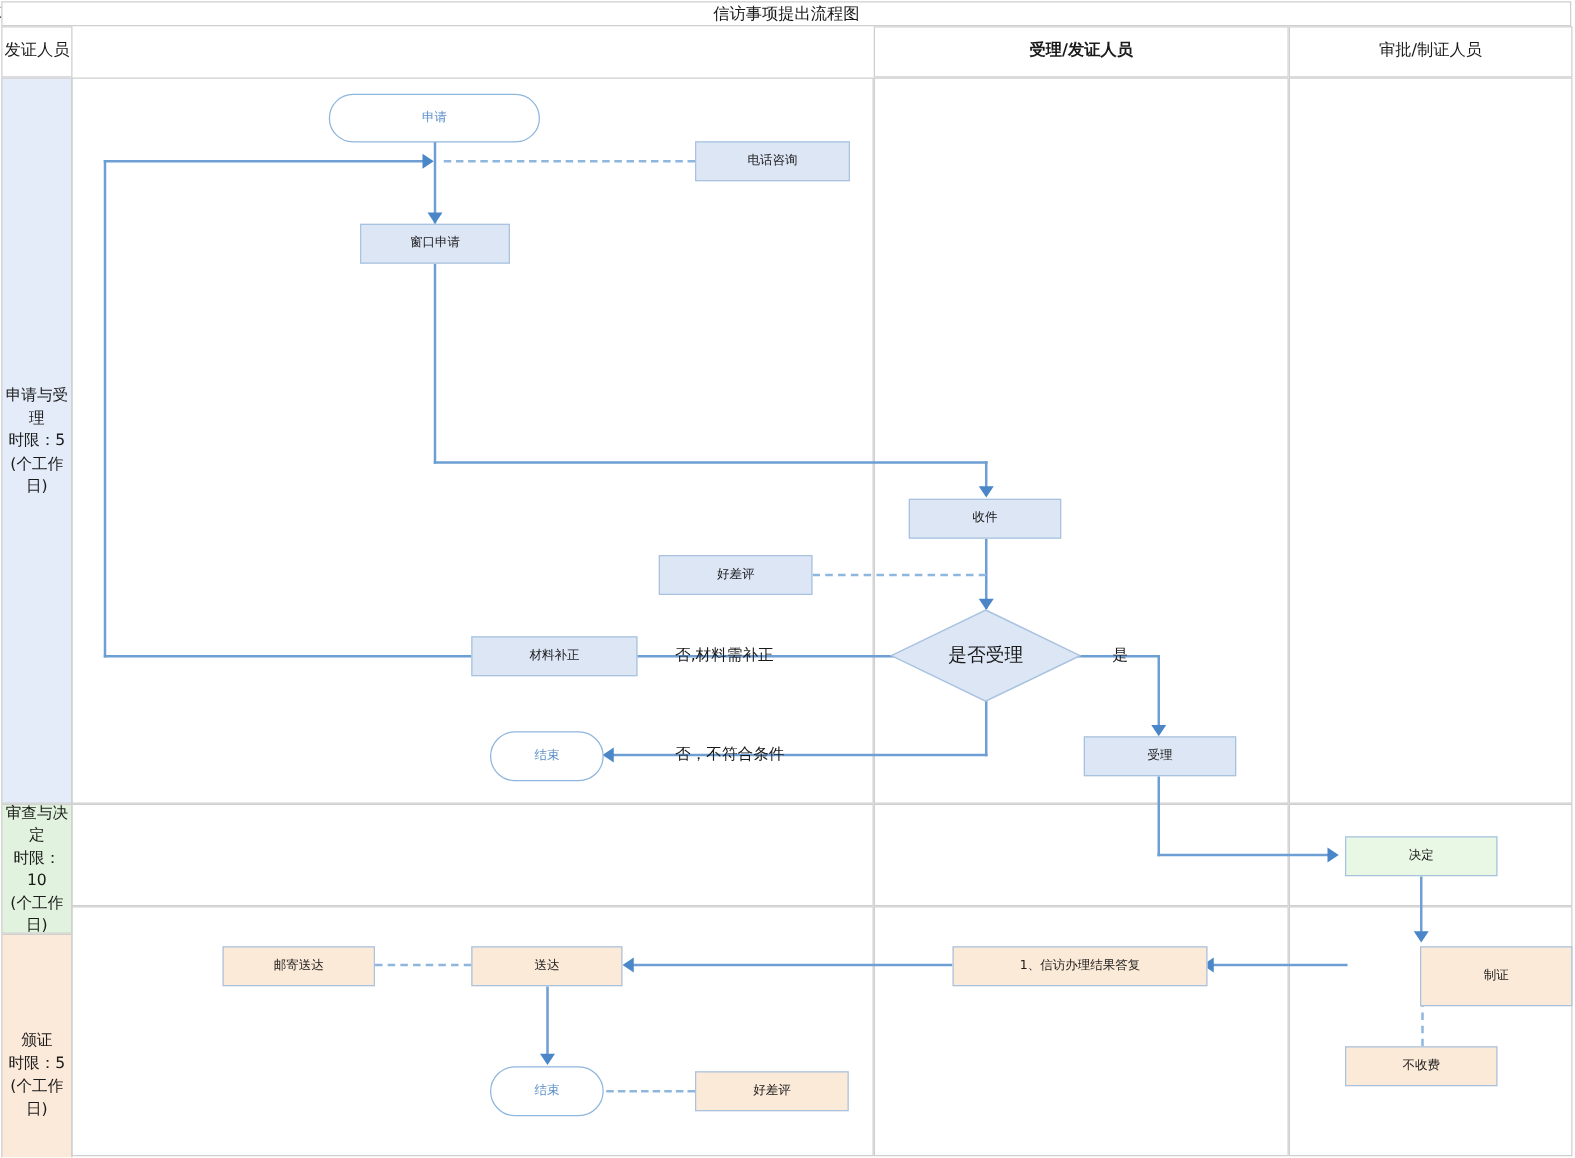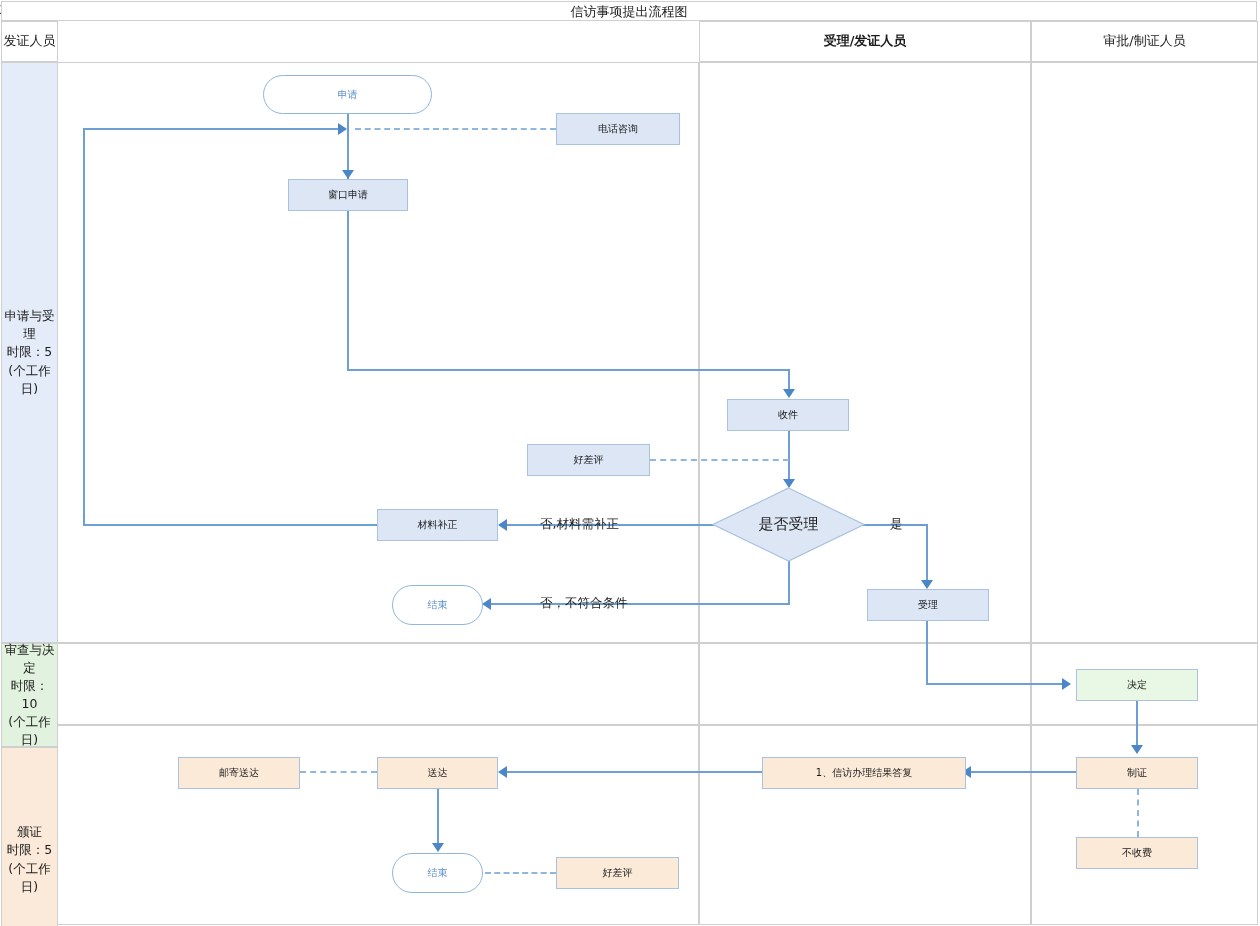--- a/index.html
+++ b/index.html
@@ -170,37 +170,37 @@
   <div class="node n-term" style="left:263px;top:75px;width:169px;height:39px;">申请</div>
 
   <div class="node n-blue" style="left:556px;top:113px;width:124px;height:32px;">电话咨询</div>
 
   <div class="node n-blue" style="left:288px;top:179px;width:120px;height:32px;">窗口申请</div>
 
   <div class="node n-blue" style="left:727px;top:399px;width:122px;height:32px;">收件</div>
 
   <div class="node n-blue" style="left:527px;top:444px;width:123px;height:32px;">好差评</div>
 
-  <div class="node n-blue" style="left:377px;top:509px;width:121px;height:32px;">材料补正</div>
+  <div class="node n-blue" style="left:377px;top:509px;width:133px;height:32px;">材料补正</div>
 
   
   <div class="diamond" style="left:712px;top:487px;width:153px;height:75px;">
     <svg width="153" height="75" viewBox="0 0 153 75">
       <polygon points="76.5,1 152,37.5 76.5,74 1,37.5" fill="#dce6f5" stroke="#a8c2e0" stroke-width="1.2"></polygon>
     </svg>
     <div class="dlabel">是否受理</div>
   </div>
 
   <div class="node n-term" style="left:392px;top:585px;width:91px;height:40px;">结束</div>
 
   <div class="node n-blue" style="left:867px;top:589px;width:122px;height:32px;">受理</div>
 
   <div class="node n-green" style="left:1076px;top:669px;width:122px;height:32px;">决定</div>
 
-  <div class="node n-peach" style="left:1076px;top:757px;width:122px;height:32px;">制证</div>
+  <div class="node n-peach" style="left:1136px;top:757px;width:122px;height:48px;">制证</div>
 
   <div class="node n-peach" style="left:1076px;top:837px;width:122px;height:32px;">不收费</div>
 
   <div class="node n-peach" style="left:762px;top:757px;width:204px;height:32px;">1、信访办理结果答复</div>
 
   <div class="node n-peach" style="left:377px;top:757px;width:121px;height:32px;">送达</div>
 
   <div class="node n-peach" style="left:178px;top:757px;width:122px;height:32px;">邮寄送达</div>
 
   <div class="node n-term" style="left:392px;top:853px;width:91px;height:40px;">结束</div>

